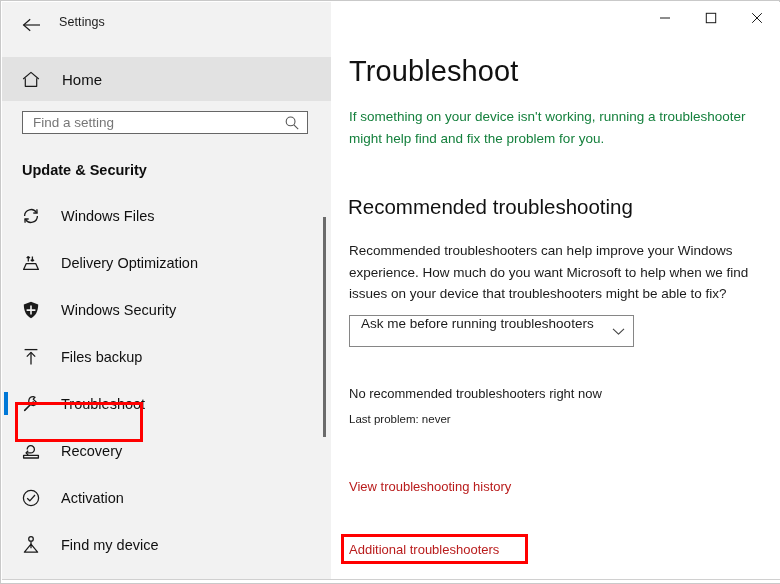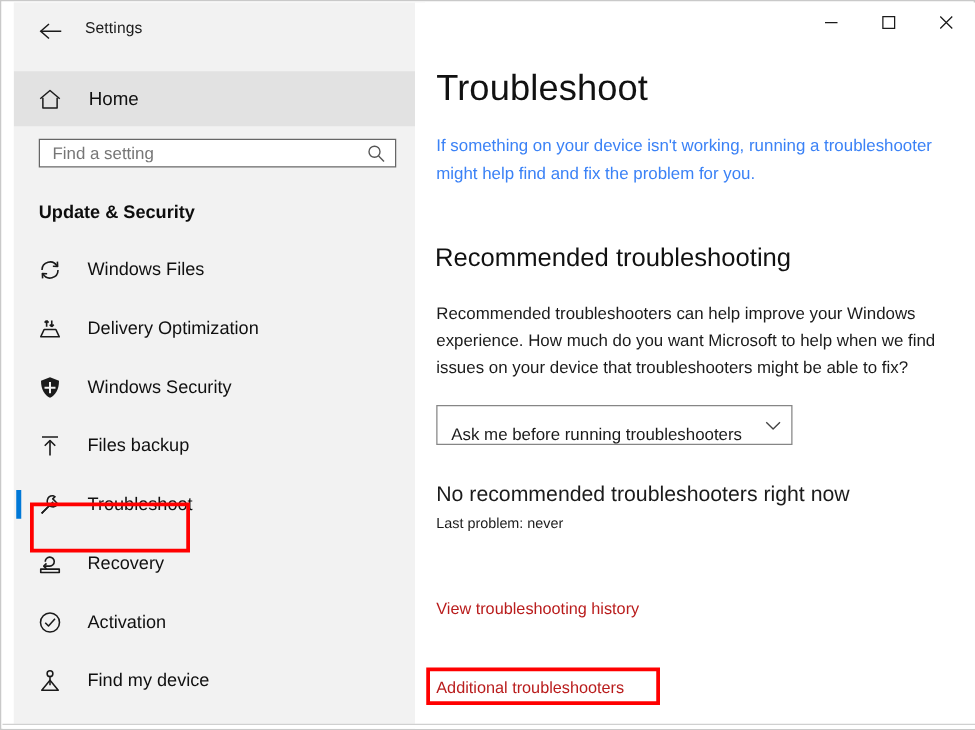--- a/index.html
+++ b/index.html
@@ -26,21 +26,21 @@
     left: 0; top: 0;
     width: 780px; height: 584px;
     box-sizing: border-box;
     border: 1px solid #c9c9c9;
     background: #ffffff;
   }
 
   
   .left-pane {
     position: absolute;
-    left: 10px; top: 1px;
+    left: 1px; top: 1px;
     width: 329px; height: 581px;
     background: #f2f2f2;
     box-sizing: border-box;
     overflow: hidden;
   }
   .titlebar {
     position: absolute;
     left: 0; top: 0;
     width: 329px; height: 47px;
     background: #f2f2f2;
@@ -200,66 +200,66 @@
     font-weight: 300;
     color: #111111;
     letter-spacing: 0.1px;
   }
   .page-desc {
     position: absolute;
     left: 17px; top: 104px;
     width: 400px;
     font-size: 13.5px;
     line-height: 22px;
-    color: #3b82f6;
+    color: #15803d;
   }
 
   .sub-head {
     position: absolute;
     left: 16px; top: 193px;
     font-size: 20.5px;
     font-weight: 400;
     color: #111111;
   }
   .sub-desc {
     position: absolute;
     left: 17px; top: 238px;
     width: 404px;
     font-size: 13.5px;
     line-height: 21.5px;
     color: #1b1b1b;
   }
 
   .dropdown {
     position: absolute;
-    left: 17px; top: 322px;
+    left: 17px; top: 313px;
     width: 285px; height: 32px;
     box-sizing: border-box;
     border: 1px solid #868686;
     background: #ffffff;
     display: flex;
-    align-items: flex-end;
+    align-items: flex-start;
     cursor: default;
   }
   .dropdown-value {
     font-size: 13.5px;
     color: #1b1b1b;
     padding-left: 11px;
     flex: 1;
     white-space: nowrap;
   }
   .dropdown-chevron {
     width: 30px; height: 100%;
     display: flex; align-items: center; justify-content: center;
   }
 
   .status-main {
     position: absolute;
     left: 17px; top: 384px;
-    font-size: 17px;
+    font-size: 13px;
     color: #1b1b1b;
   }
   .status-sub {
     position: absolute;
     left: 17px; top: 411px;
     font-size: 11.5px;
     color: #1b1b1b;
   }
 
   .link {

